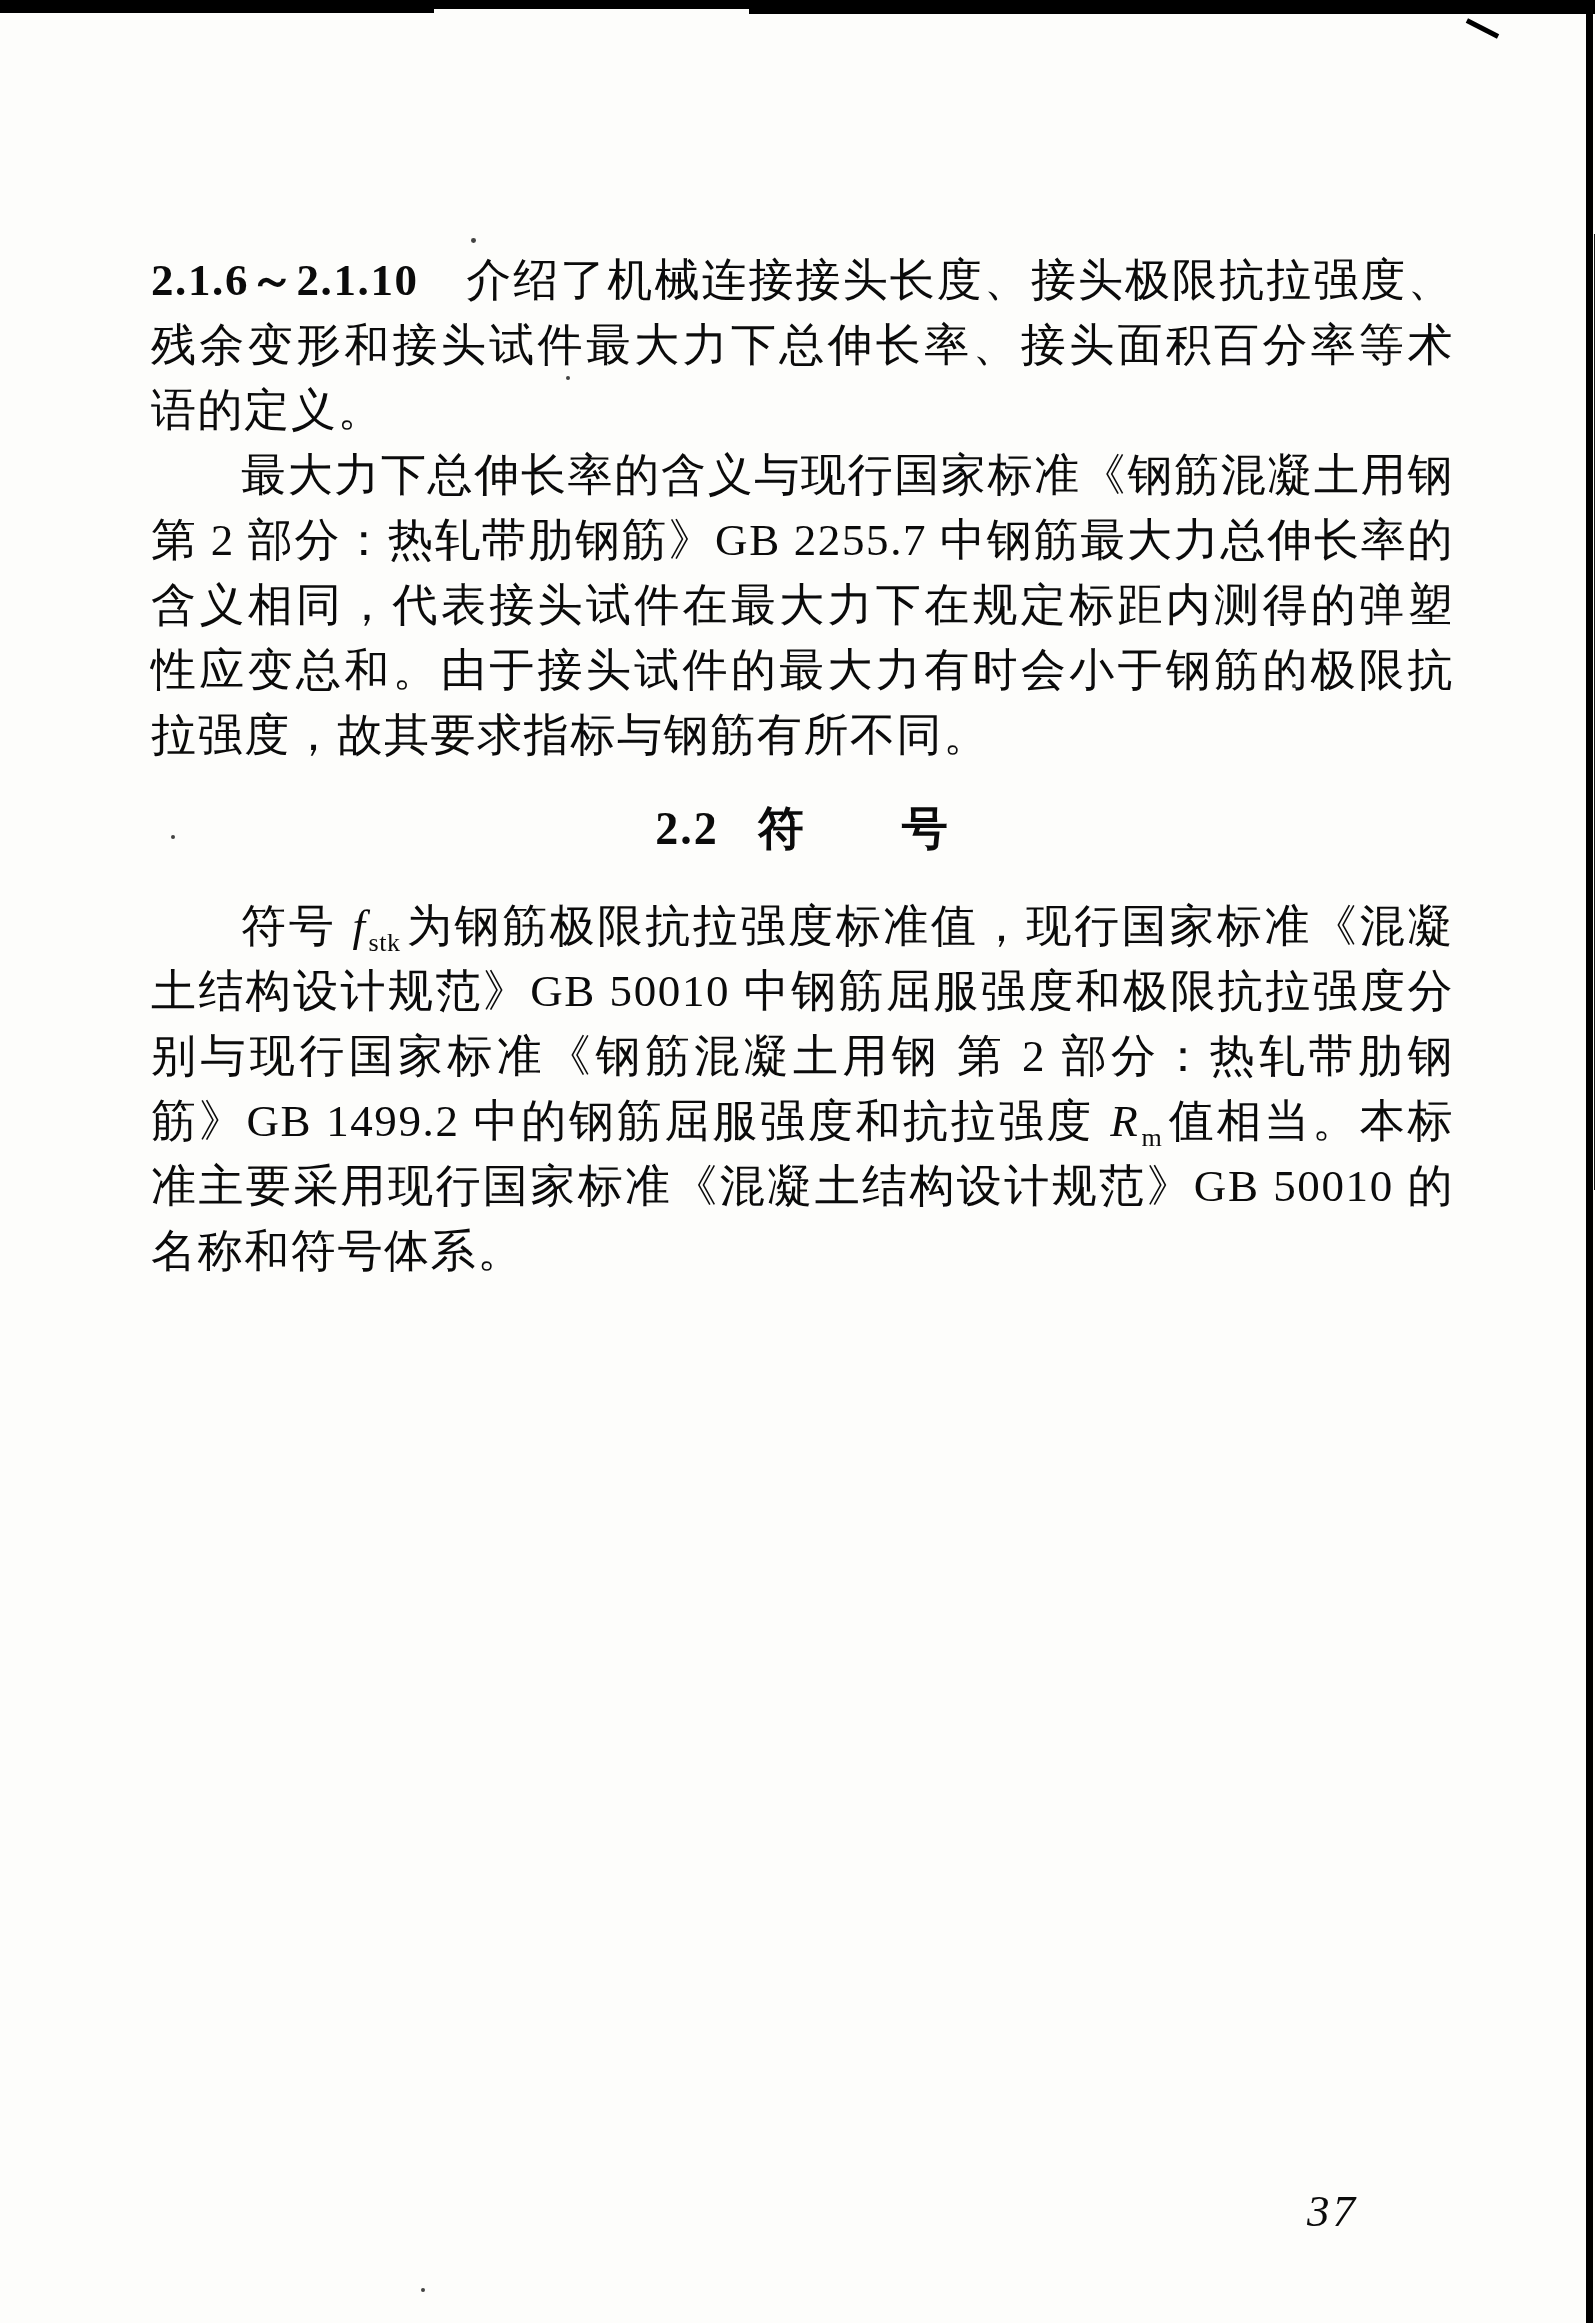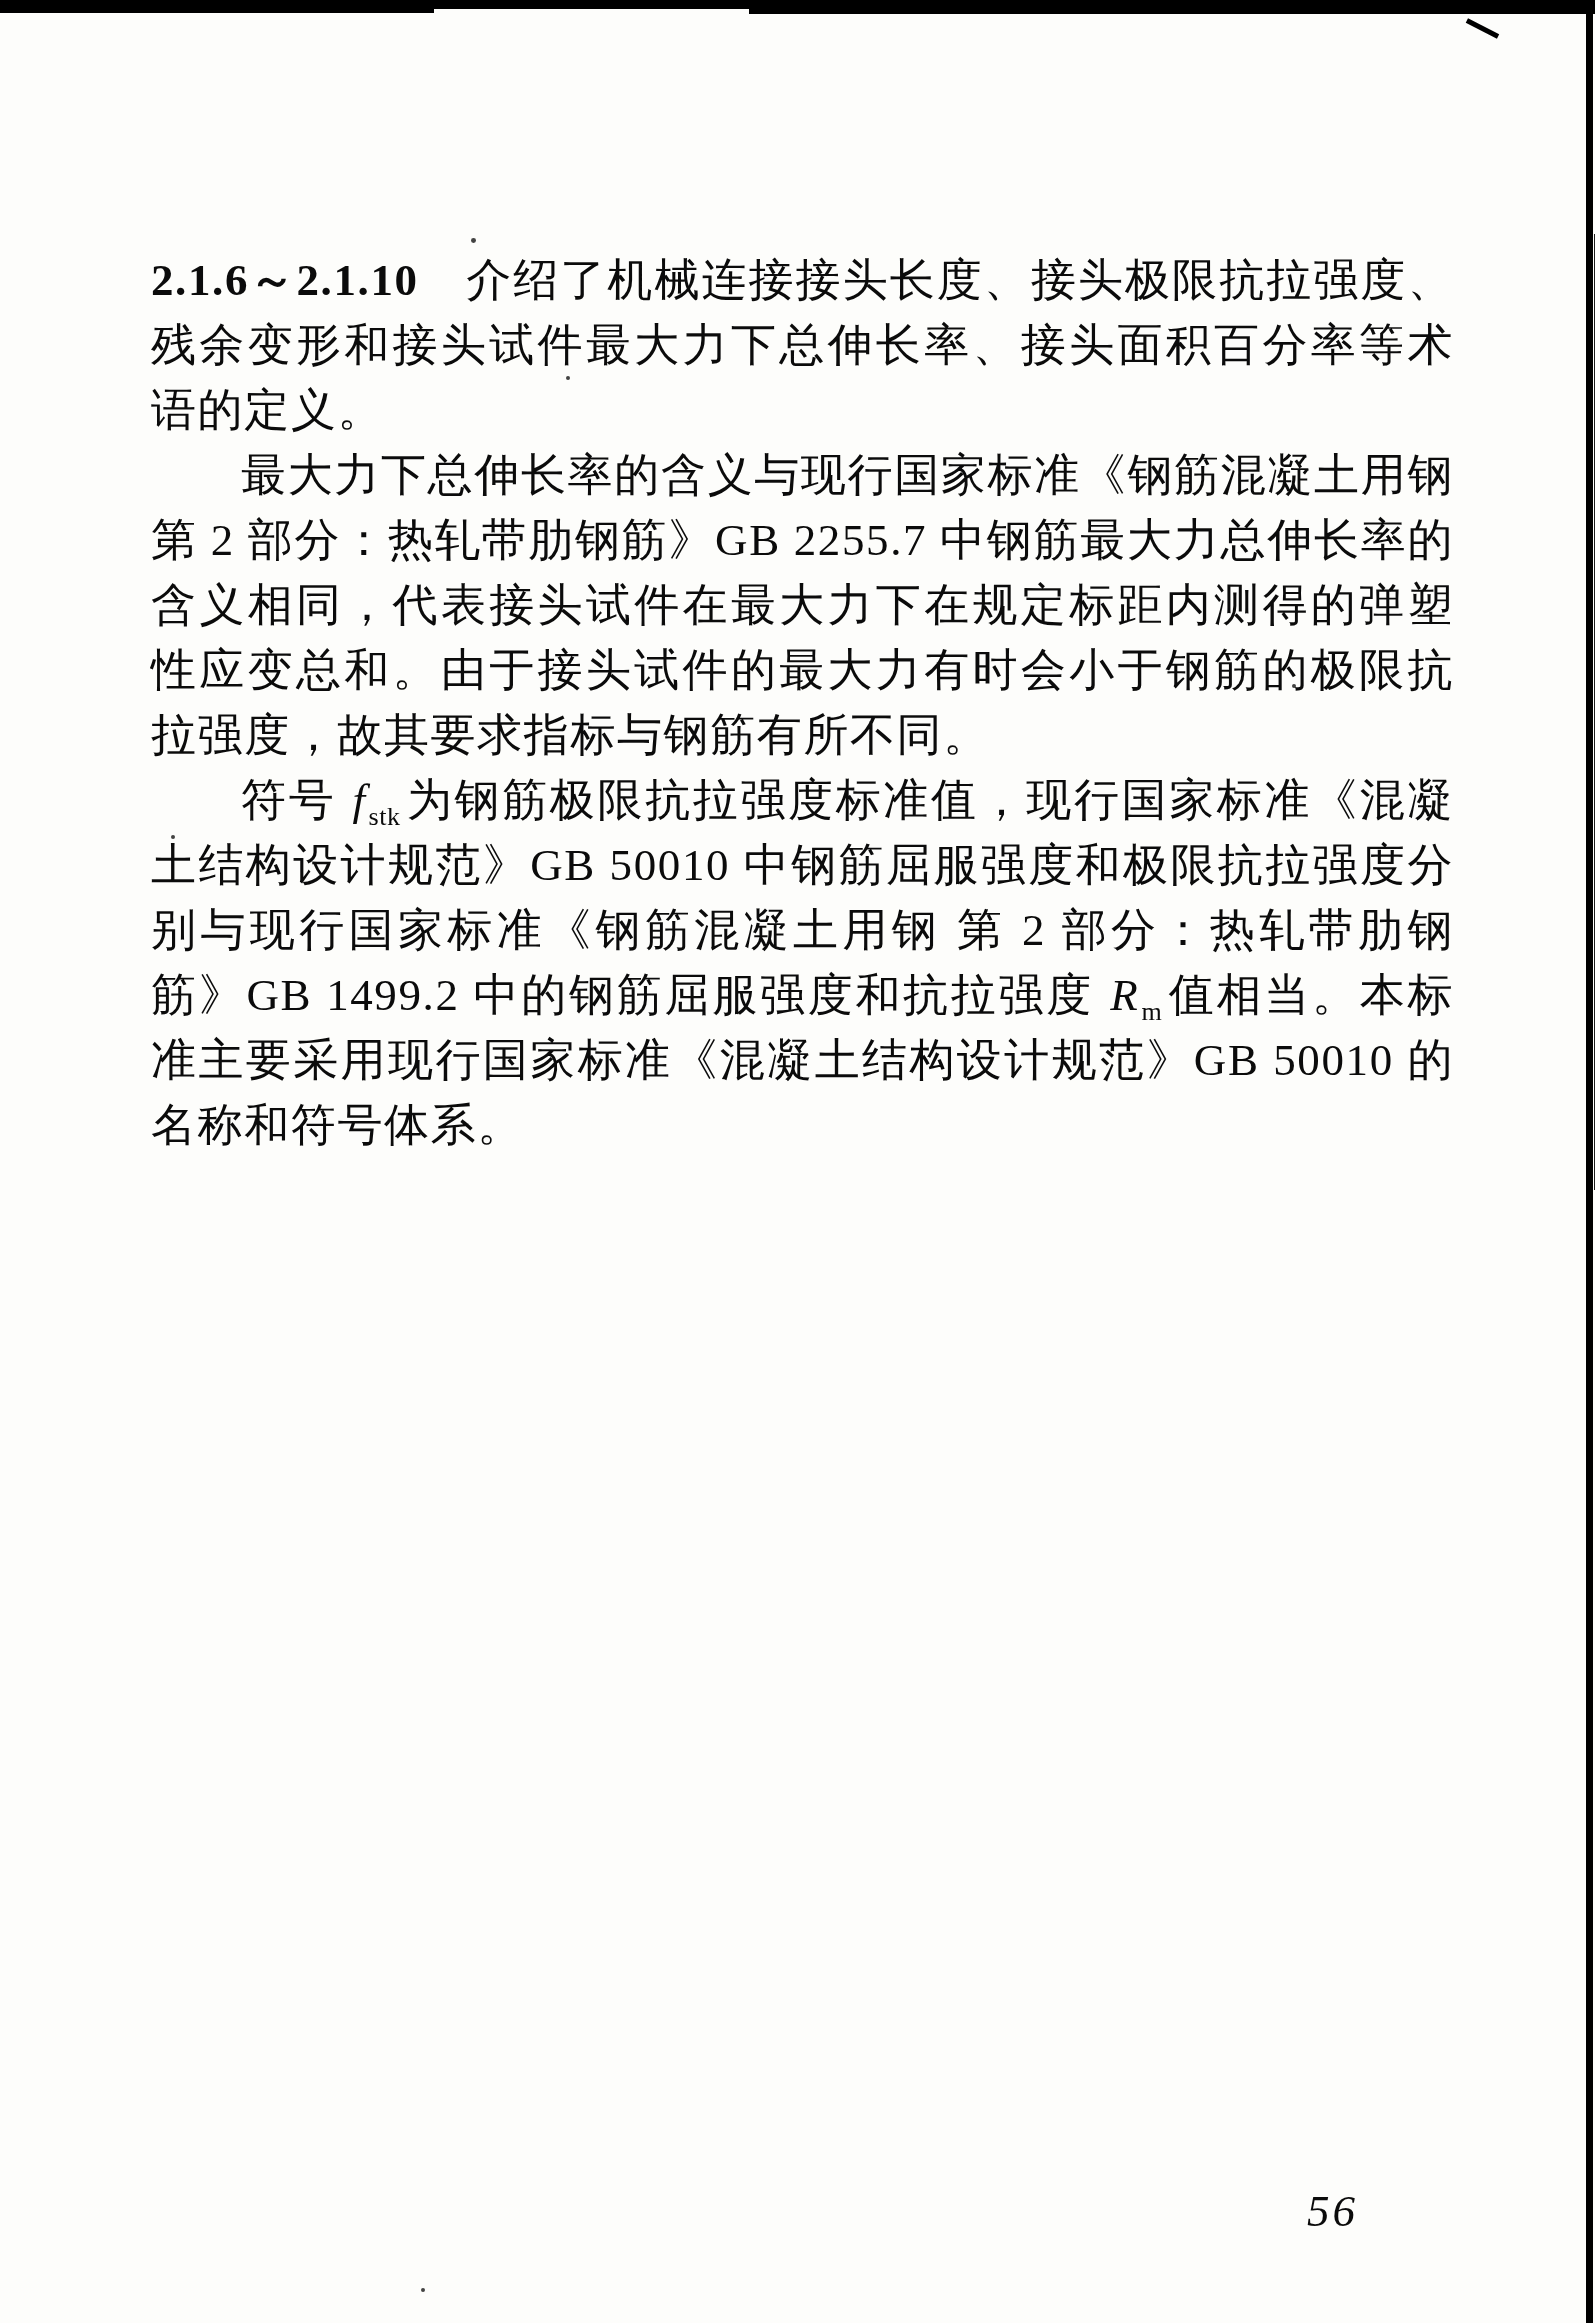--- a/index.html
+++ b/index.html
@@ -73,17 +73,18 @@
 <div class="scan-right-2"></div>
 <div class="speck s1"></div>
 <div class="speck s2"></div>
 <div class="speck s3"></div>
 <div class="speck s4"></div>
 <div class="speck s5"></div>
 
 <div class="doc-body" id="doc-body">
     <p class=""><span class="lead">2.1.6～2.1.10</span><span>　介绍了机械连接接头长度、接头极限抗拉强度、残余变形和接头试件最大力下总伸长率、接头面积百分率等术语的定义。</span></p>
     <p class="indent"><span>最大力下总伸长率的含义与现行国家标准《钢筋混凝土用钢 第 2 部分：热轧带肋钢筋》GB 2255.7 中钢筋最大力总伸长率的含义相同，代表接头试件在最大力下在规定标距内测得的弹塑性应变总和。由于接头试件的最大力有时会小于钢筋的极限抗拉强度，故其要求指标与钢筋有所不同。</span></p>
+    <div class="sec-heading"><span class="num">2.2</span><span>符　　号</span></div>
     <p class="indent"><span>符号 </span><span class="math"><i>f</i><sub>stk</sub></span><span>为钢筋极限抗拉强度标准值，现行国家标准《混凝土结构设计规范》GB 50010 中钢筋屈服强度和极限抗拉强度分别与现行国家标准《钢筋混凝土用钢 第 2 部分：热轧带肋钢筋》GB 1499.2 中的钢筋屈服强度和抗拉强度 </span><span class="math"><i>R</i><sub>m</sub></span><span>值相当。本标准主要采用现行国家标准《混凝土结构设计规范》GB 50010 的名称和符号体系。</span></p>
   </div>
 
-<div class="page-number">56</div>
+<div class="page-number">37</div>
 
 
 </body></html>

